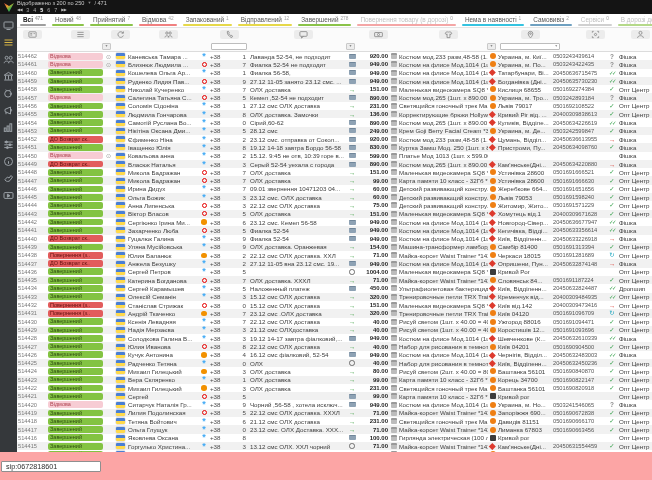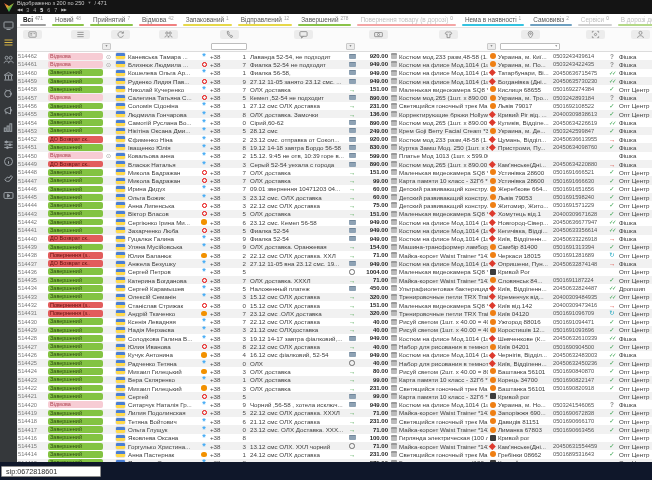--- a/index.html
+++ b/index.html
@@ -80,21 +80,21 @@
   .ic-box{width:6px;height:6px;background:#bcbcbc;border-radius:1px;border-top:2px solid #9a9a9a;}
   .cr-u{width:6px;height:6px;background:#ef7f13;border-radius:50%;}
   .cr-n{width:4.6px;height:4.6px;background:#dd3a2e;transform:rotate(45deg);}
   .cr-b{width:6px;height:6px;background:#3c3c3c;border-radius:1px;}
   .ts-q{color:#8a8a8a;font-weight:bold;font-size:6.4px;}
   .ts-1{color:#2e9e44;font-size:6.4px;}
   .ts-2{color:#2e9e44;font-size:5.4px;letter-spacing:-1.4px;}
   .ts-x{color:#d8342c;font-size:6.4px;font-weight:bold;}
   .ts-s{color:#1fa7c0;font-size:6.4px;}
   
-  .statusbar{position:absolute;left:0;bottom:0;right:0;height:18px;background:#0f172a;display:flex;align-items:center;padding-left:1px;}
+  .statusbar{position:absolute;left:0;bottom:0;right:0;height:28px;background:#fca5a5;display:flex;align-items:center;padding-left:1px;}
   .sip{background:#fff;border:1px solid #8f8f8f;border-radius:1px;font-size:7.2px;color:#2e2e2e;
     padding:0 4px;height:11px;line-height:10px;min-width:100px;}
 </style>
 </head>
 <body>
 
 <div class="topbar">
   <div class="logo">
     <svg width="12" height="11" viewBox="0 0 12 11">
       <defs>

